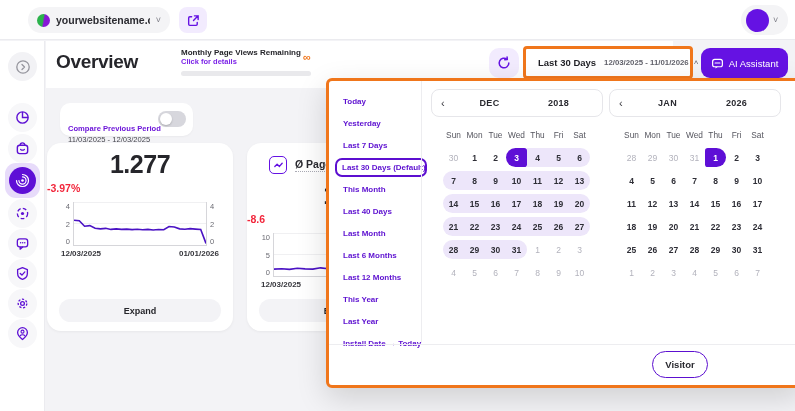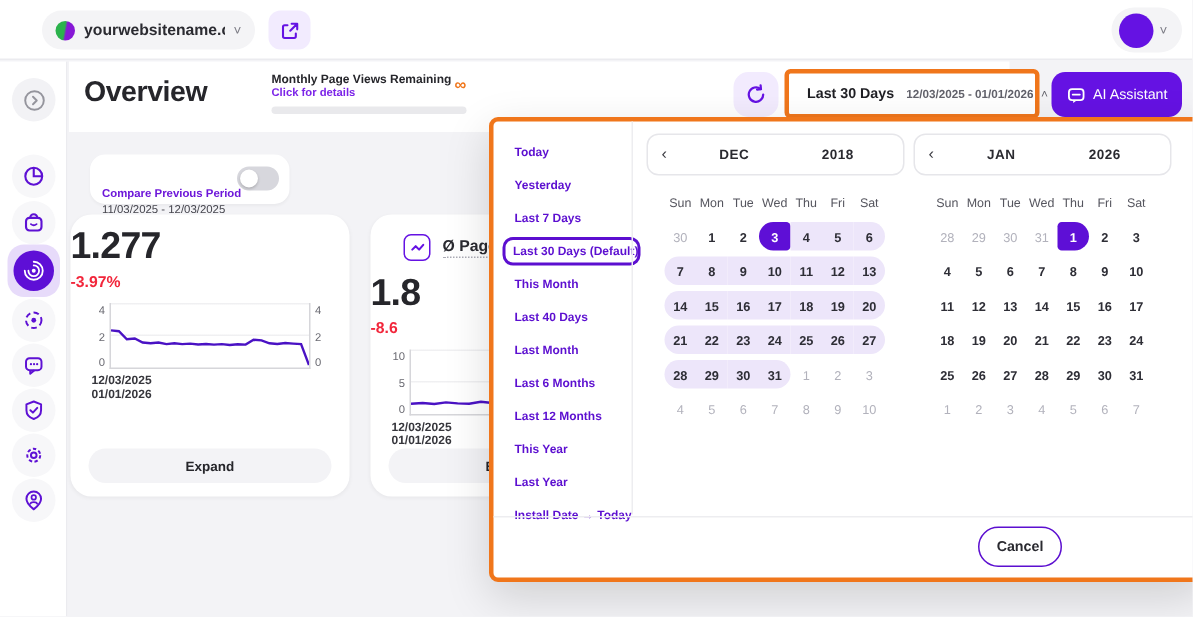--- a/index.html
+++ b/index.html
@@ -46,31 +46,31 @@
   .compare-dates { font-size:7.6px; color:#45454D; margin-top:2px; }
   .toggle { position:absolute; right:7px; top:8px; width:28px; height:16px; border-radius:9px; background:#D7D7DD; cursor:pointer; }
   .toggle .knob { position:absolute; left:2px; top:2px; width:12px; height:12px; border-radius:50%; background:#fff; box-shadow:0 1px 2px rgba(0,0,0,.2); }
   
   .card { position:absolute; top:143px; width:186px; height:188px; background:#fff; border-radius:14px; box-shadow:0 1px 3px rgba(0,0,0,.05); }
   .card-1 { left:47px; }
   .card-2 { left:247px; }
   .card-titlerow { display:flex; align-items:center; gap:8px; padding:13px 0 0 22px; }
   .card-ic { width:18px; height:18px; border:1.5px solid #6512E3; border-radius:5px; display:flex; align-items:center; justify-content:center; flex:0 0 auto; }
   .card-title { font-size:10.5px; font-weight:600; color:#2A2A30; border-bottom:1px dotted #ABABB5; padding-bottom:1px; white-space:nowrap; }
-  .card-value { font-size:25px; font-weight:800; letter-spacing:-0.5px; margin-top:7px; }
+  .card-value { text-align:center; font-size:25px; font-weight:800; letter-spacing:-0.5px; margin-top:7px; }
   .card-change { text-align:left; font-size:10.5px; font-weight:700; color:#F2263B; margin-top:3px; }
   .chartrow { display:flex; align-items:stretch; margin:8px 10px 0 10px; height:44px; }
   .yticks { width:16px; display:flex; flex-direction:column; justify-content:space-between; font-size:7.5px; color:#6A6A72; }
   .yticks.l { align-items:flex-end; padding-right:3px; }
   .yticks.r { align-items:flex-start; padding-left:3px; }
   .plot { flex:1; border-left:1px solid #D6D6DA; border-right:1px solid #D6D6DA; border-bottom:1px solid #D6D6DA;
           background-image:linear-gradient(#F0F0F2,#F0F0F2),linear-gradient(#F0F0F2,#F0F0F2);
           background-size:100% 1px,100% 1px; background-repeat:no-repeat; background-position:0 0,0 50%; }
   .plot svg { width:100%; height:100%; display:block; }
-  .xlabels { display:flex; justify-content:space-between; font-size:8px; font-weight:600; color:#36363C; margin:3px 14px 0 14px;flex-direction:column; }
+  .xlabels { display:flex; justify-content:space-between; font-size:8px; font-weight:600; color:#36363C; margin:3px 14px 0 14px; }
   .expand-btn { position:absolute; left:12px; right:12px; bottom:9px; height:23px; border-radius:12px; background:#F3F3F6; display:flex; align-items:center; justify-content:center; font-size:9px; font-weight:600; color:#26262B; cursor:pointer; }
   
   .panel { position:absolute; left:326px; top:78px; width:477px; height:310px; background:#fff; border:3px solid #F0761B; border-radius:6px; box-shadow:0 10px 30px rgba(0,0,0,.15); z-index:10; }
   .presets { position:absolute; left:9px; top:13px; width:86px; display:flex; flex-direction:column; gap:7px; }
   .preset { font-size:8px; font-weight:700; color:#5C0FD0; padding:3px 5px; cursor:pointer; white-space:nowrap; }
   .preset.sel { border:2px solid #5C0FD0; border-radius:7px; margin:-2px -3px; }
   .vdivider { position:absolute; left:92px; top:0; bottom:42px; width:1px; background:#EDEDF0; }
   .cal { position:absolute; top:8px; }
   .cal-dec { left:102px; width:172px; }
   .cal-jan { left:280px; width:172px; }
@@ -190,21 +190,21 @@
       <path d="M13.5 8 a5.5 5.5 0 1 1 -2 -4.2" fill="none" stroke="#6512E3" stroke-width="1.7" stroke-linecap="round"></path>
       <path d="M11.5 1 L11.8 4 L8.8 4.2" fill="none" stroke="#6512E3" stroke-width="1.7" stroke-linecap="round" stroke-linejoin="round"></path>
     </svg>
   </div>
   <div class="range-btn">
     <svg class="ic" width="11" height="11" viewBox="0 0 14 14">
       <circle cx="7" cy="7" r="5.6" fill="none" stroke="#2A2A30" stroke-width="1.3"></circle>
       <path d="M7 4 V7 L9.2 8.4" fill="none" stroke="#2A2A30" stroke-width="1.3" stroke-linecap="round"></path>
     </svg>
     <span class="range-label">Last 30 Days</span>
-    <span class="range-dates">12/03/2025 - 01/01/2026</span>
+    <span class="range-dates">12/03/2025 - 11/01/2026</span>
     <span class="range-caret">˄</span>
   </div>
   <div class="ai-btn">
     <svg class="ic" width="13" height="13" viewBox="0 0 16 16">
       <rect x="2" y="3" width="12" height="9" rx="2.6" fill="none" stroke="#fff" stroke-width="1.5"></rect>
       <path d="M5.5 12 L5.5 14.3 L8.6 12" fill="#fff"></path>
       <path d="M5 7.5 h6" stroke="#fff" stroke-width="1.3" stroke-linecap="round"></path>
     </svg>
     <span class="ai-label">AI Assistant</span>
   </div>
@@ -409,14 +409,14 @@
         <div class="day muted">2</div>
         <div class="day muted">3</div>
         <div class="day muted">4</div>
         <div class="day muted">5</div>
         <div class="day muted">6</div>
         <div class="day muted">7</div>
       </div>
   </div>
 
   <div class="panel-footer-line"></div>
-  <div class="cancel-btn">Cancel</div>
+  <div class="cancel-btn">Visitor</div>
 </div>
 
 </body></html>

